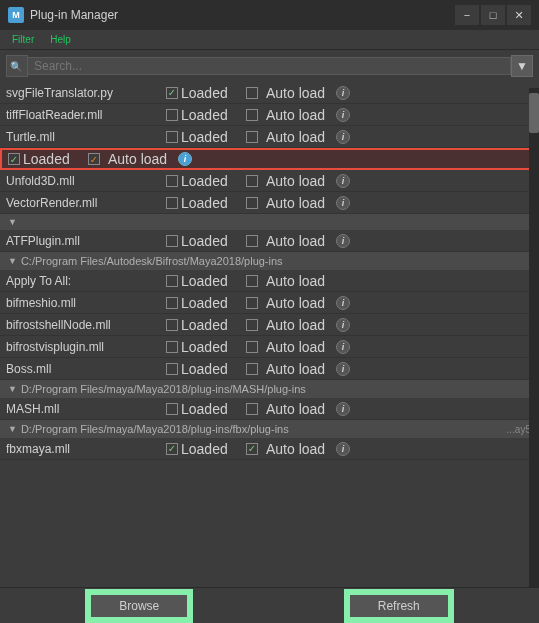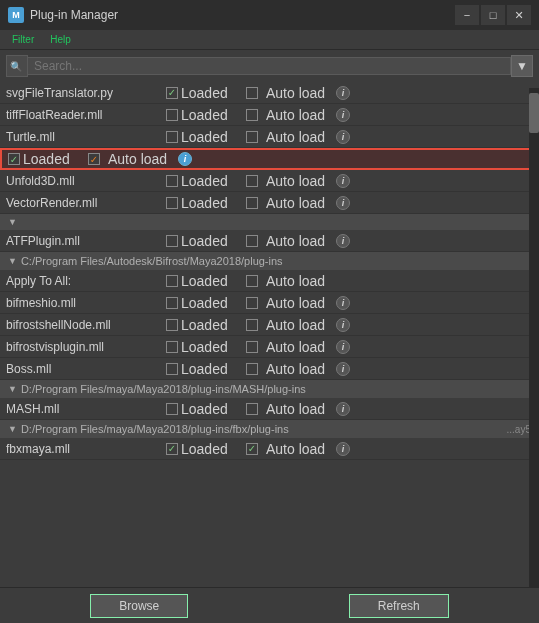--- a/index.html
+++ b/index.html
@@ -201,21 +201,21 @@
       height: 36px;
       background: #3c3c3c;
       border-top: 1px solid #2a2a2a;
       display: flex;
       align-items: center;
       justify-content: space-around;
       padding: 0 10px;
     }
     .bottom-btn {
       background: #555;
-      border: 1px solid #86efac;
+      border: 6px solid #86efac;
       color: #d0d0d0;
       padding: 4px 28px;
       cursor: pointer;
       font-size: 12px;
     }
   </style>
 </head>
 <body>
 
 <div class="title-bar">

